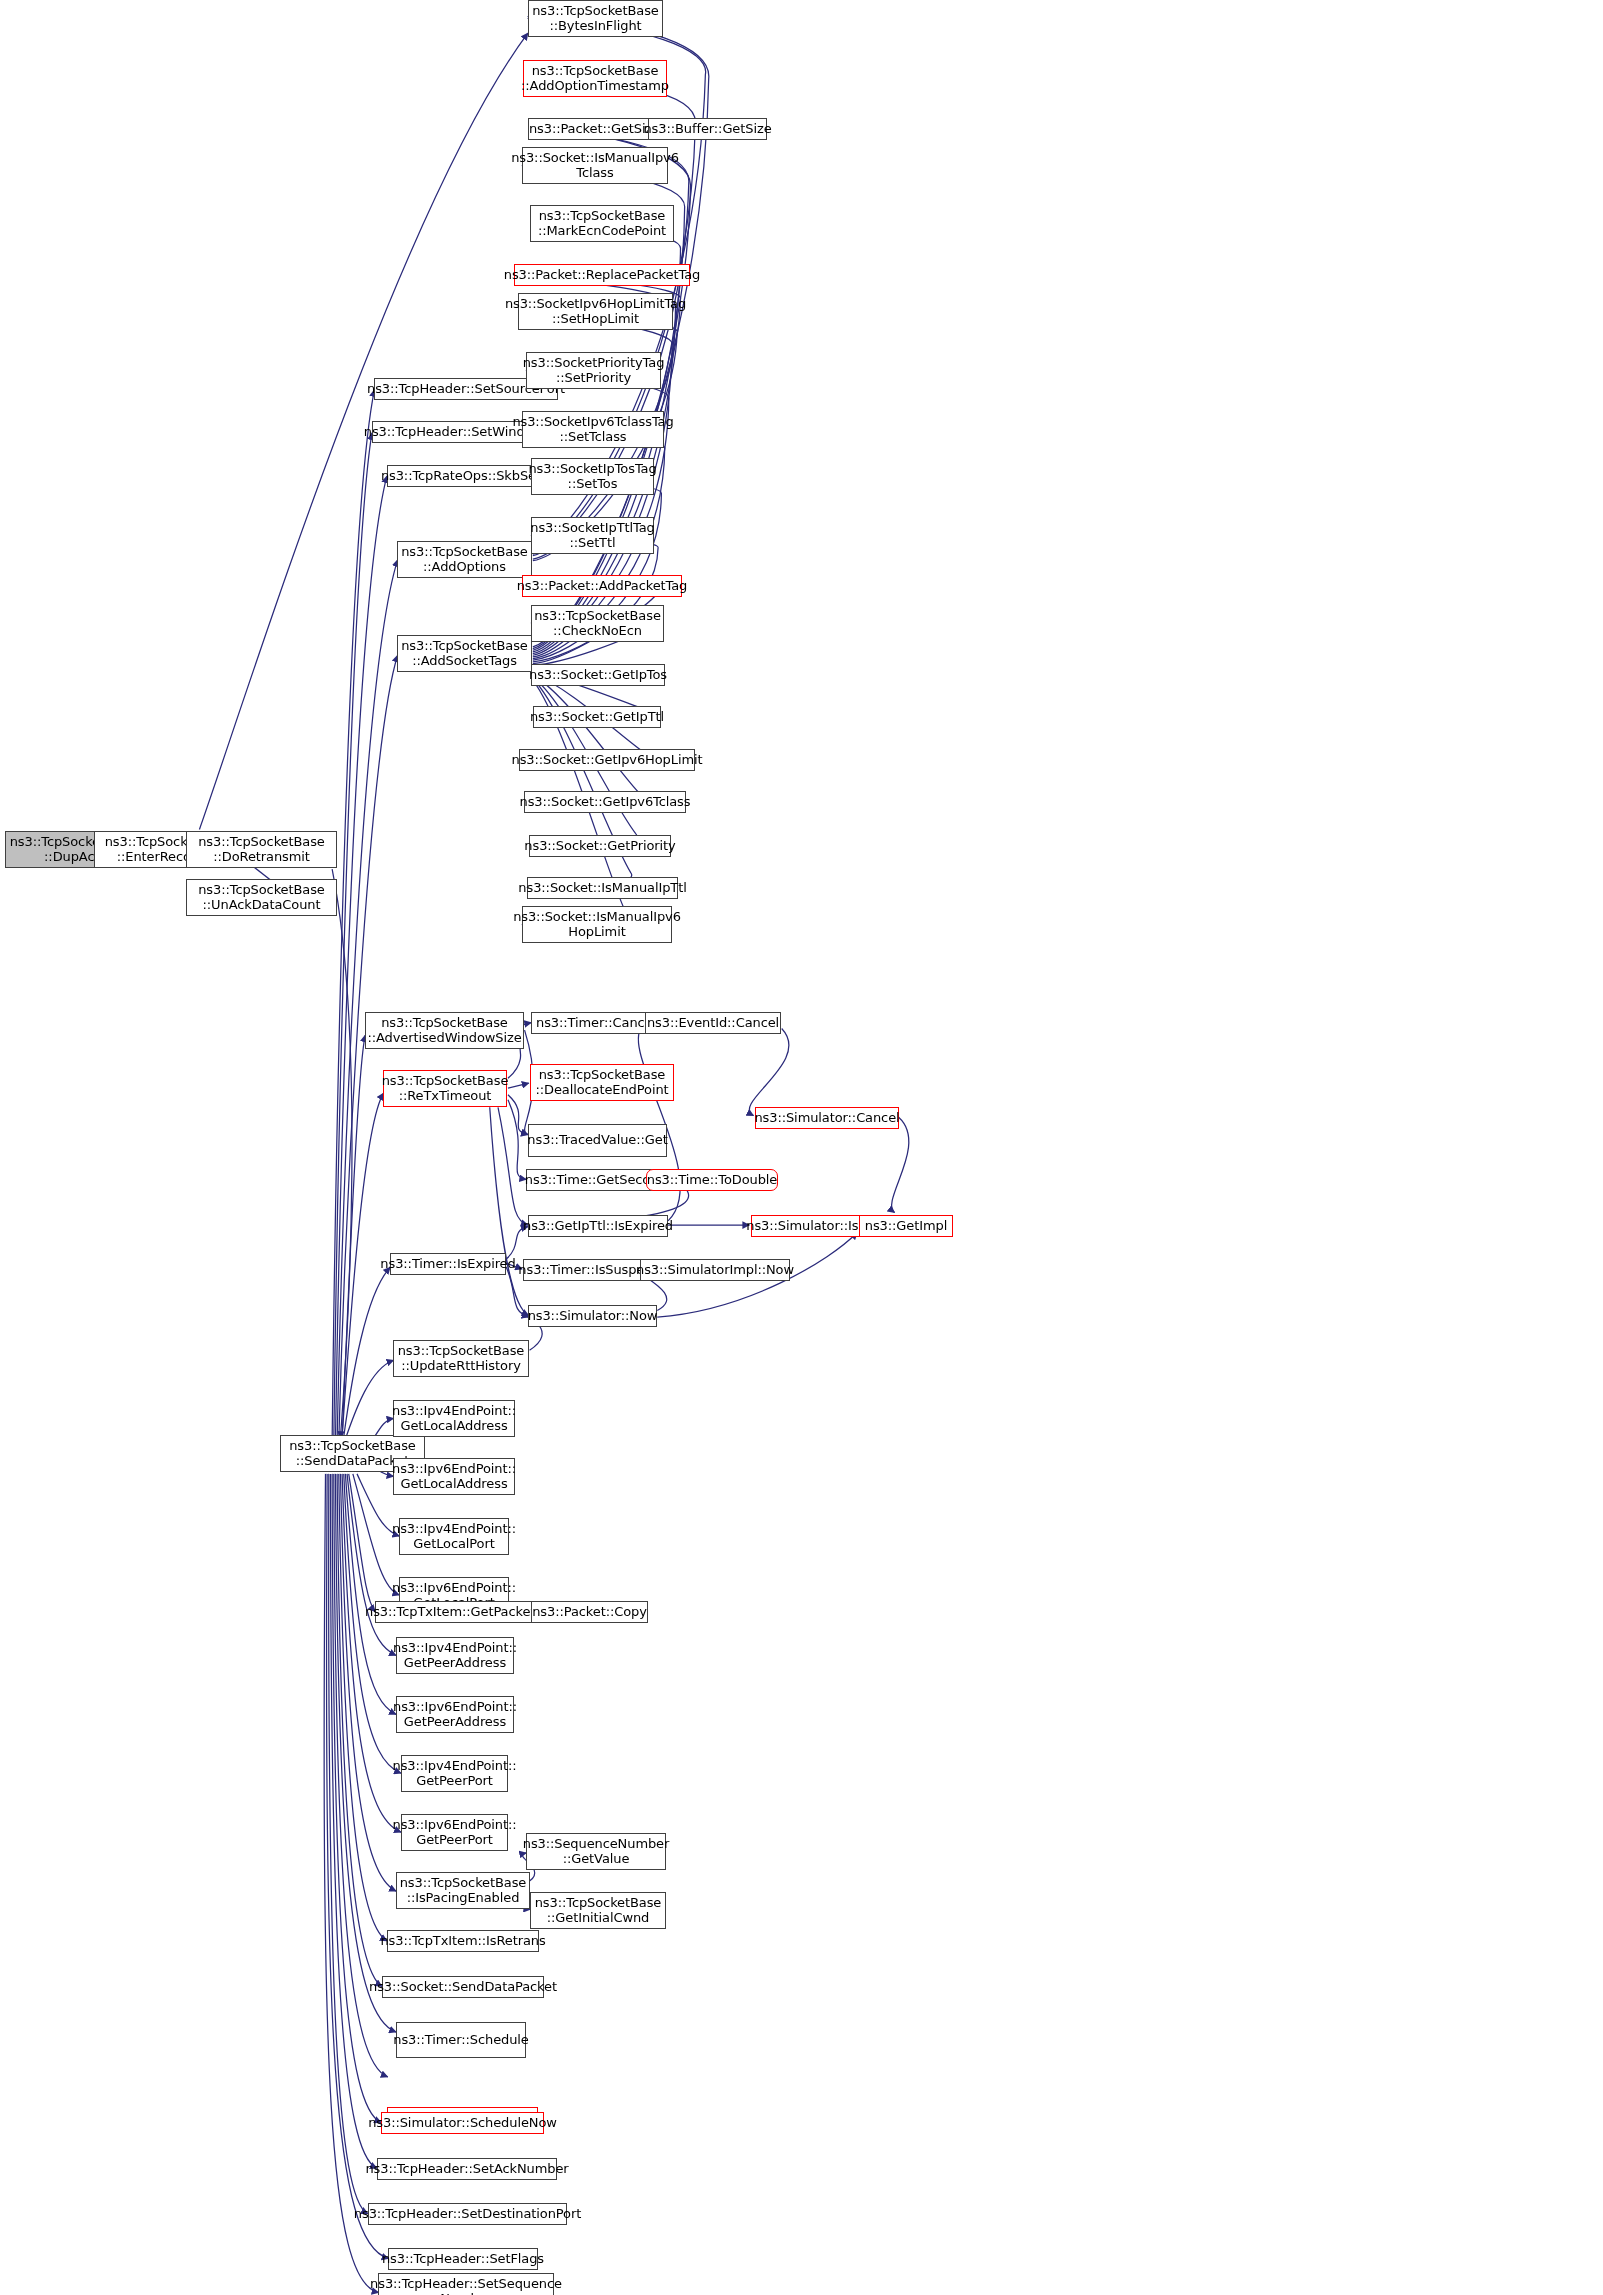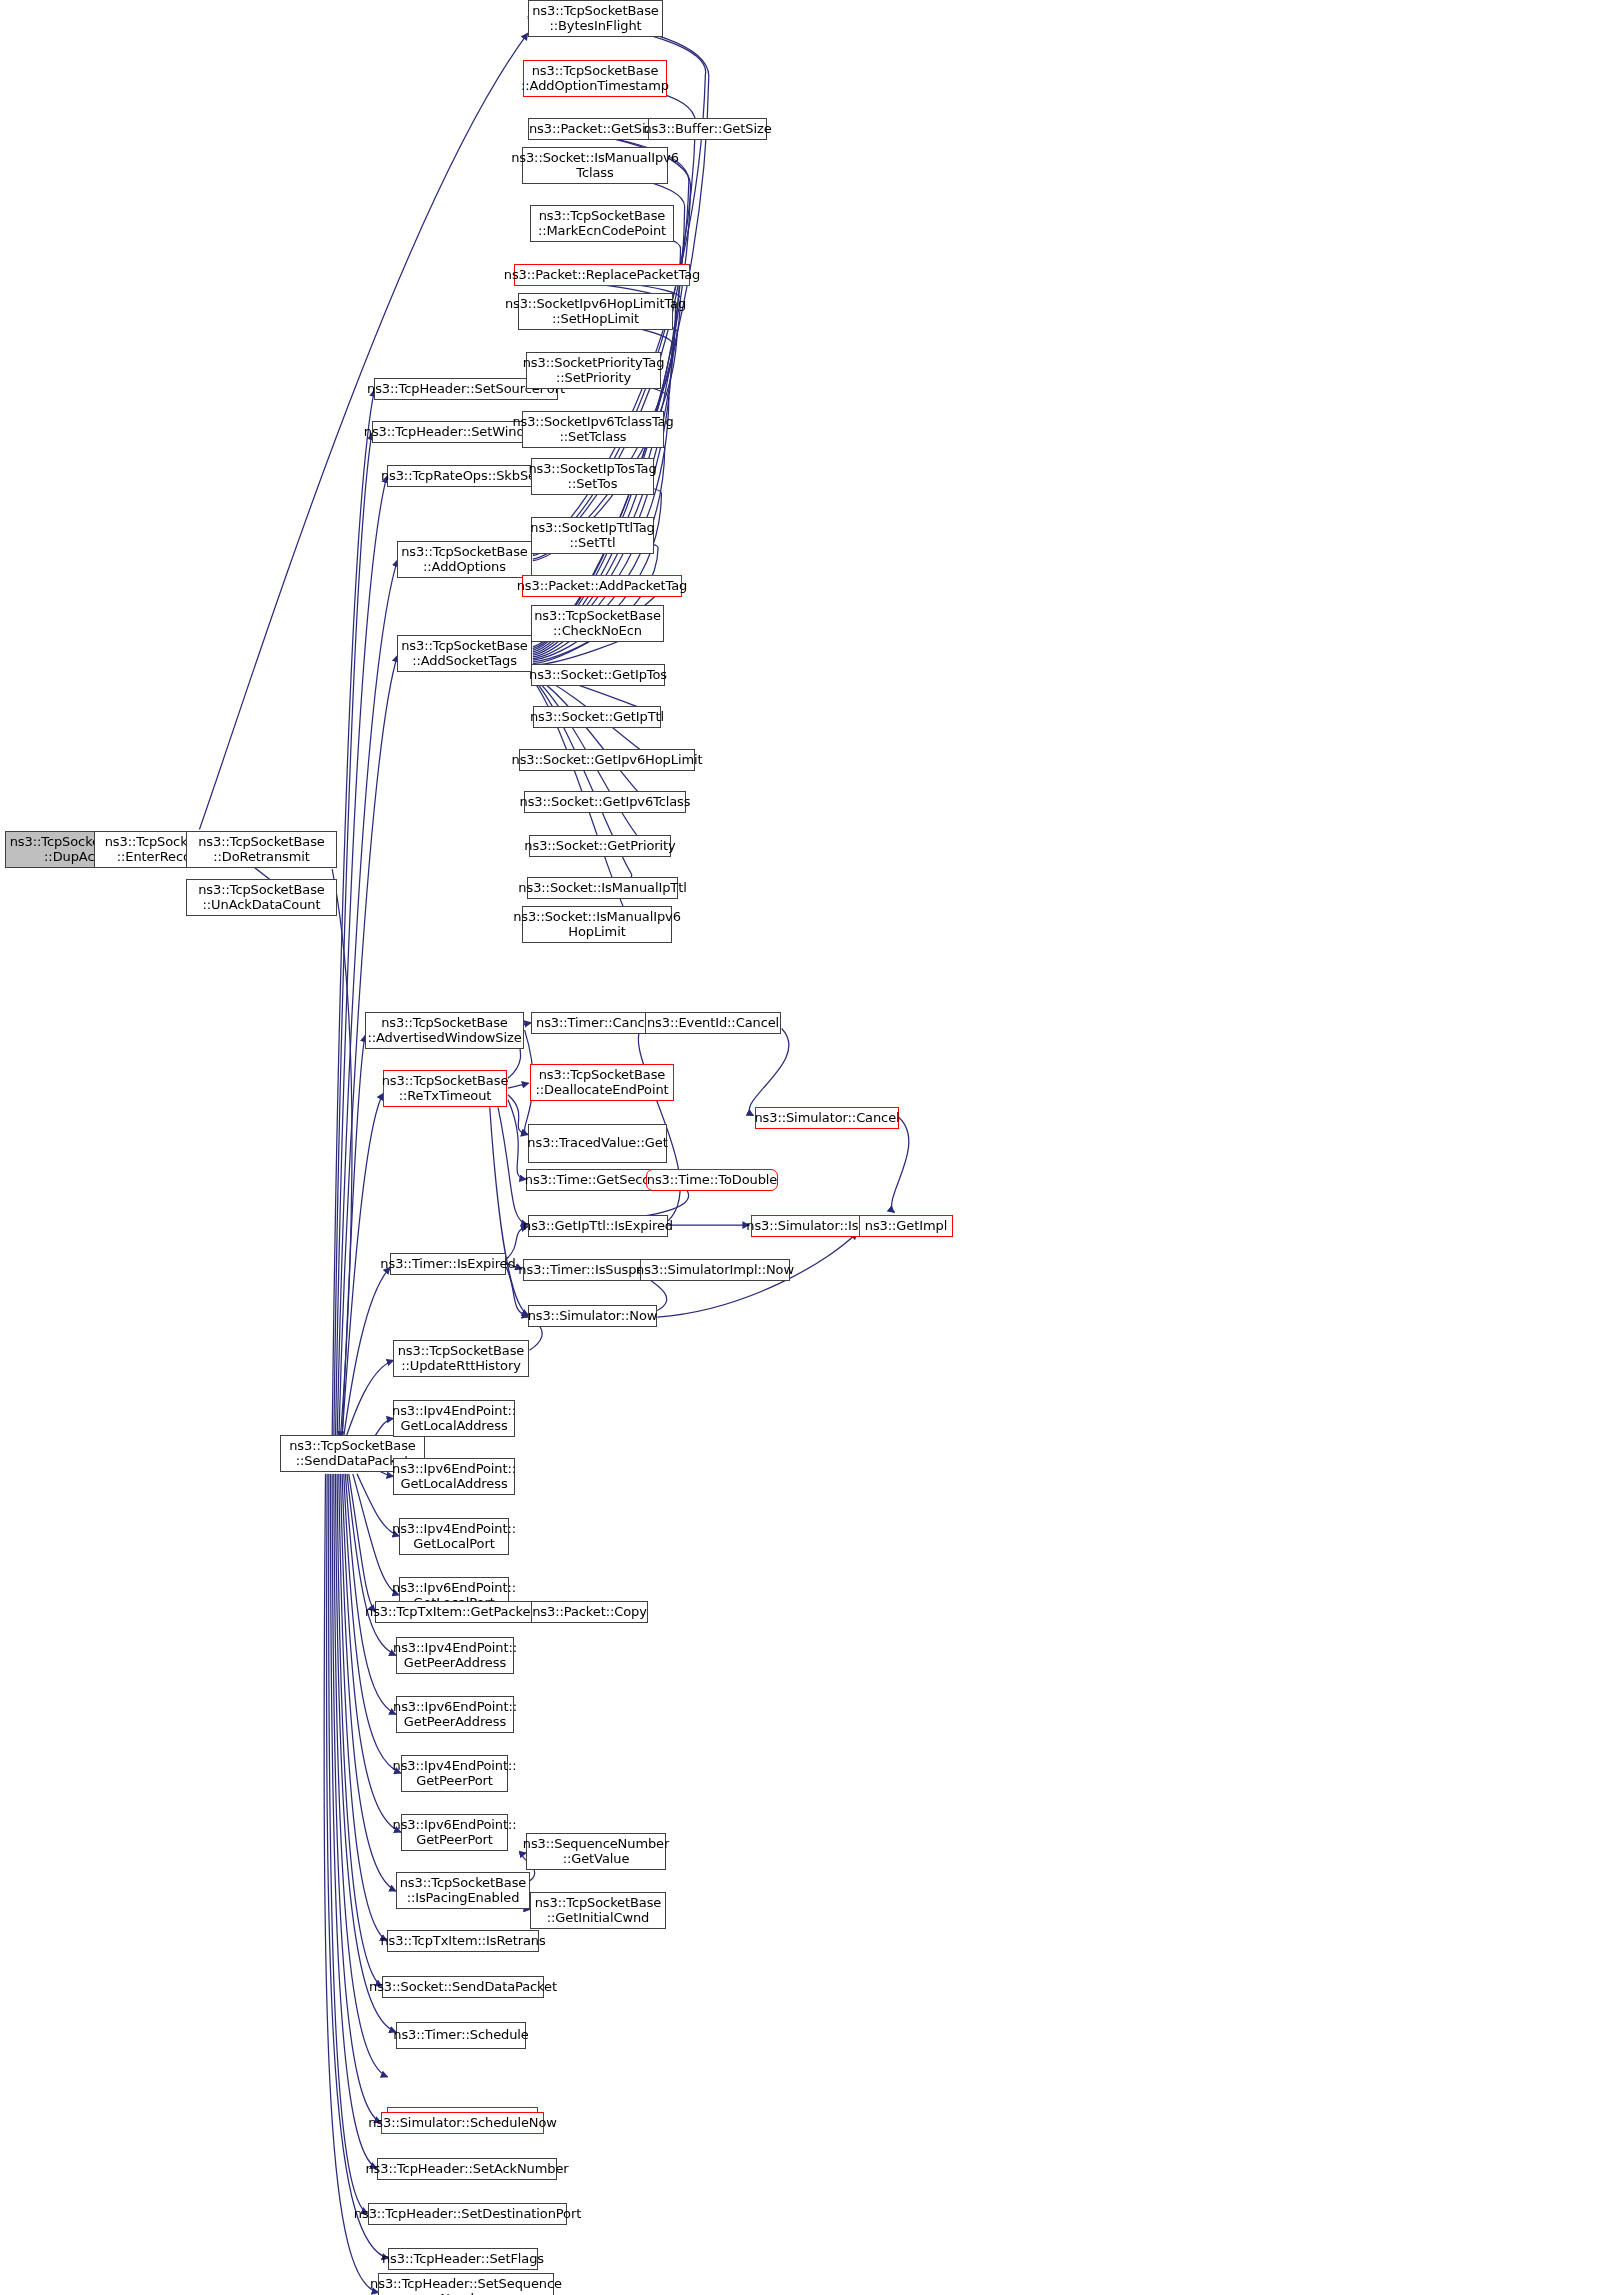--- a/index.html
+++ b/index.html
@@ -198,32 +198,32 @@
       <div class="node" style="left: 396px; top: 1696px; width: 118px; height: 37px;">ns3::Ipv6EndPoint::
 GetPeerAddress</div>
       <div class="node" style="left: 401px; top: 1755px; width: 107px; height: 37px;">ns3::Ipv4EndPoint::
 GetPeerPort</div>
       <div class="node" style="left: 401px; top: 1814px; width: 107px; height: 37px;">ns3::Ipv6EndPoint::
 GetPeerPort</div>
       <div class="node" style="left: 396px; top: 1872px; width: 134px; height: 37px;">ns3::TcpSocketBase
 ::IsPacingEnabled</div>
       <div class="node" style="left: 387px; top: 1930px; width: 152px; height: 21.6px;">ns3::TcpTxItem::IsRetrans</div>
       <div class="node" style="left: 382px; top: 1976px; width: 162px; height: 21.6px;">ns3::Socket::SendDataPacket</div>
-      <div class="node" style="left: 396px; top: 2022px; width: 130px; height: 27px;">ns3::Timer::Schedule</div>
+      <div class="node" style="left: 396px; top: 2022px; width: 130px; height: 36px;">ns3::Timer::Schedule</div>
       <div class="node red" style="left: 387px; top: 2067px; width: 151px; height: 21.6px; margin-top: 40px;">ns3::Simulator::Schedule</div>
       <div class="node red" style="left: 381px; top: 2112px; width: 163px; height: 21.6px;">ns3::Simulator::ScheduleNow</div>
       <div class="node" style="left: 377px; top: 2158px; width: 180px; height: 21.6px;">ns3::TcpHeader::SetAckNumber</div>
       <div class="node" style="left: 368px; top: 2203px; width: 199px; height: 21.6px;">ns3::TcpHeader::SetDestinationPort</div>
       <div class="node" style="left: 388px; top: 2248px; width: 150px; height: 21.6px;">ns3::TcpHeader::SetFlags</div>
       <div class="node" style="left: 378px; top: 2273px; width: 176px; height: 37px;">ns3::TcpHeader::SetSequence
 Number</div>
       <div class="node" style="left: 531px; top: 1012px; width: 130px; height: 21.6px;">ns3::Timer::Cancel</div>
       <div class="node red" style="left: 530px; top: 1064px; width: 144px; height: 37px;">ns3::TcpSocketBase
 ::DeallocateEndPoint</div>
-      <div class="node" style="left: 528px; top: 1124px; width: 139px; height: 39px;">ns3::TracedValue::Get</div>
+      <div class="node" style="left: 528px; top: 1124px; width: 139px; height: 33px;">ns3::TracedValue::Get</div>
       <div class="node" style="left: 526px; top: 1169px; width: 146px; height: 21.6px;">ns3::Time::GetSeconds</div>
       <div class="node" style="left: 528px; top: 1215px; width: 140px; height: 21.6px;">ns3::GetIpTtl::IsExpired</div>
       <div class="node" style="left: 523px; top: 1259px; width: 149px; height: 21.6px;">ns3::Timer::IsSuspended</div>
       <div class="node" style="left: 528px; top: 1305px; width: 129px; height: 21.6px;">ns3::Simulator::Now</div>
       <div class="node" style="left: 531px; top: 1601px; width: 117px; height: 21.6px;">ns3::Packet::Copy</div>
       <div class="node" style="left: 526px; top: 1833px; width: 140px; height: 37px;">ns3::SequenceNumber
 ::GetValue</div>
       <div class="node" style="left: 530px; top: 1892px; width: 136px; height: 37px;">ns3::TcpSocketBase
 ::GetInitialCwnd</div>
       <div class="node" style="left: 645px; top: 1012px; width: 136px; height: 21.6px;">ns3::EventId::Cancel</div>

